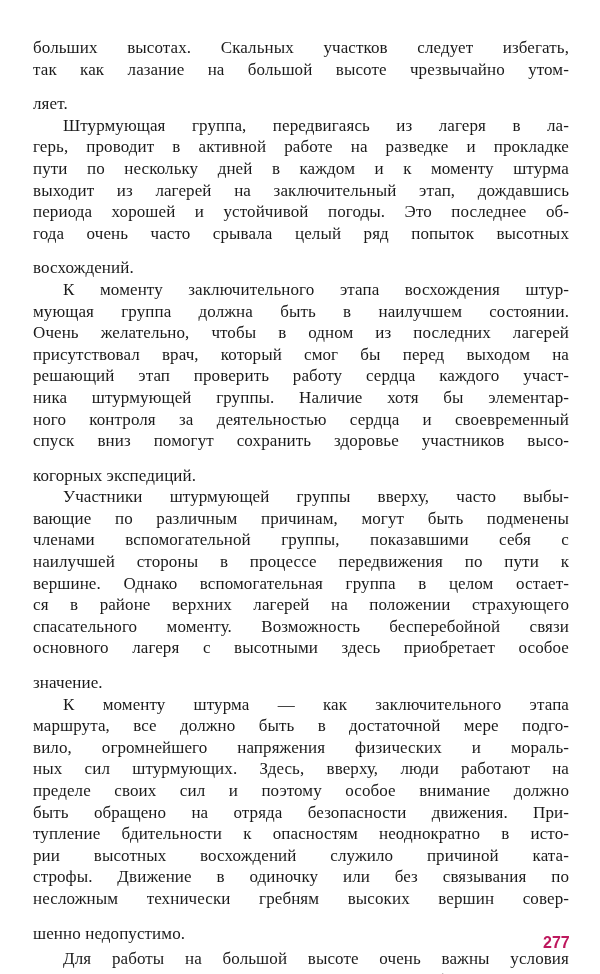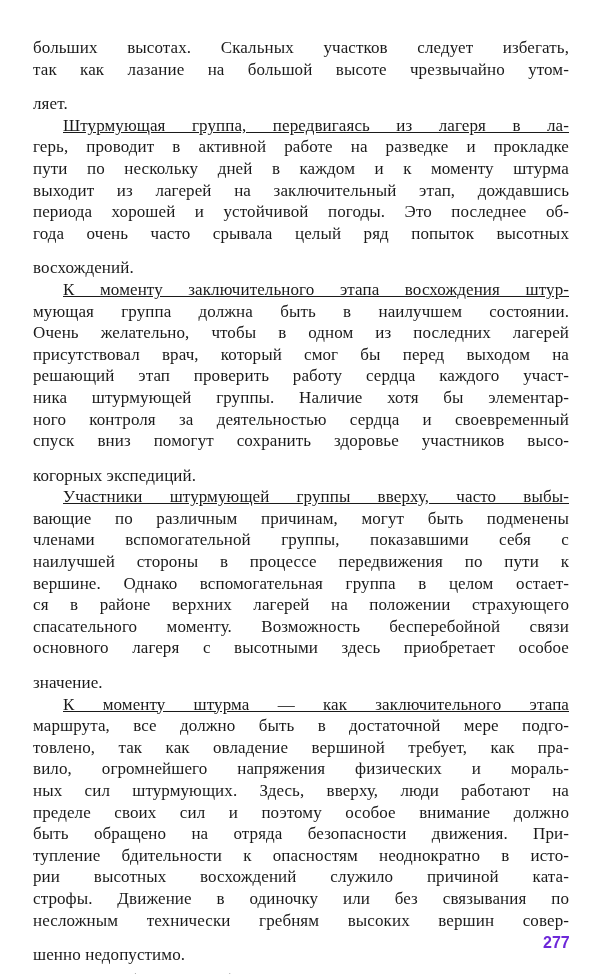--- a/index.html
+++ b/index.html
@@ -21,29 +21,29 @@
       display: block;
       height: 21.6px;
       line-height: 21.6px;
       font-size: 17px;
       white-space: nowrap;
       text-align: justify;
       text-align-last: justify;
       letter-spacing: 0.1px;
     }
     .line.last { text-align-last: left; margin-top: 13px; }
-    .line.indent { padding-left: 30px; text-decoration: underline; }
+    .line.indent { padding-left: 30px; }
     .page-number {
       position: absolute;
       left: 543px;
       top: 934px;
       font-family: "Liberation Sans", "DejaVu Sans", sans-serif;
       font-weight: bold;
       font-size: 16px;
-      color: #6d28d9;
+      color: #be185d;
     }
   </style>
 </head>
 <body>
 
 <div class="page">
 
   <div>
     <span class="line">больших высотах. Скальных участков следует избегать,</span>
     <span class="line">так как лазание на большой высоте чрезвычайно утом-</span>
@@ -80,21 +80,20 @@
     <span class="line">вершине. Однако вспомогательная группа в целом остает-</span>
     <span class="line">ся в районе верхних лагерей на положении страхующего</span>
     <span class="line">спасательного моменту. Возможность бесперебойной связи</span>
     <span class="line">основного лагеря с высотными здесь приобретает особое</span>
     <span class="line last">значение.</span>
   </div>
 
   <div>
     <span class="line indent">К моменту штурма — как заключительного этапа</span>
     <span class="line">маршрута, все должно быть в достаточной мере подго-</span>
-    <span class="line">товлено, так как овладение вершиной требует, как пра-</span>
     <span class="line">вило, огромнейшего напряжения физических и мораль-</span>
     <span class="line">ных сил штурмующих. Здесь, вверху, люди работают на</span>
     <span class="line">пределе своих сил и поэтому особое внимание должно</span>
     <span class="line">быть обращено на отряда безопасности движения. При-</span>
     <span class="line">тупление бдительности к опасностям неоднократно в исто-</span>
     <span class="line">рии высотных восхождений служило причиной ката-</span>
     <span class="line">строфы. Движение в одиночку или без связывания по</span>
     <span class="line">несложным технически гребням высоких вершин совер-</span>
     <span class="line last">шенно недопустимо.</span>
   </div>

